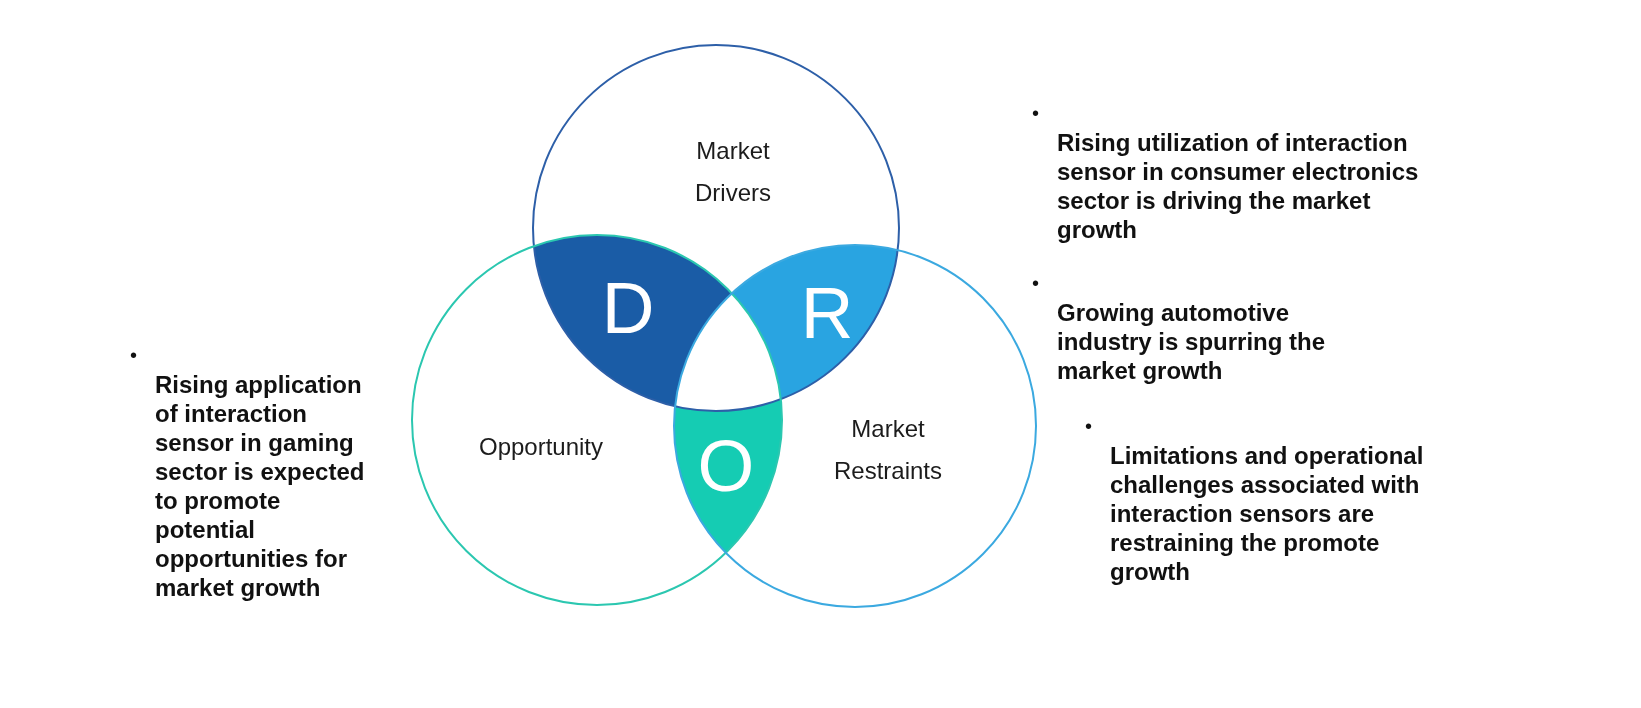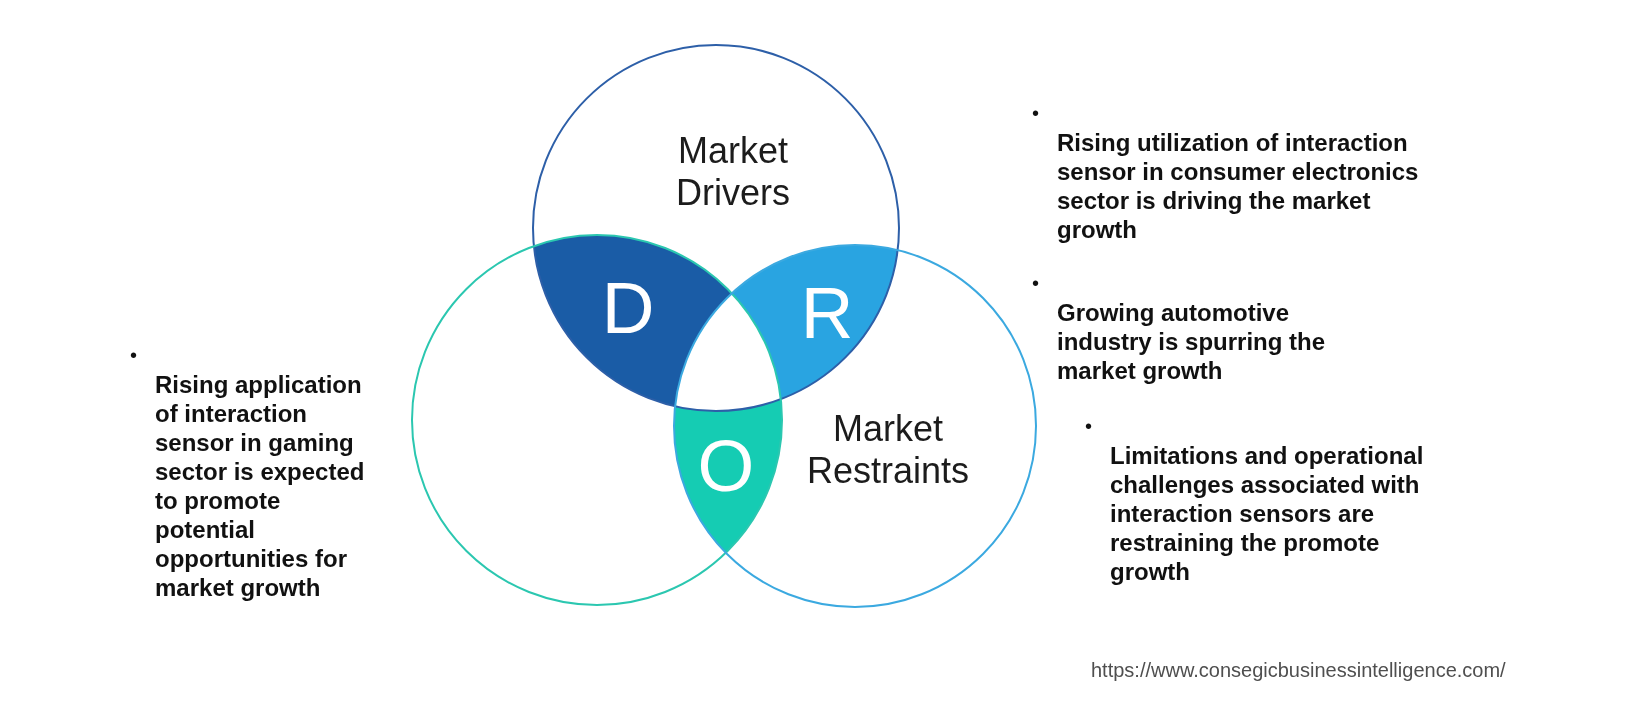--- a/index.html
+++ b/index.html
@@ -5,21 +5,21 @@
   html,body{margin:0;padding:0;background:#ffffff;}
   body{
     position:relative;width:1641px;height:708px;overflow:hidden;
     font-family:"Liberation Sans","DejaVu Sans",sans-serif;
   }
   .canvas{position:absolute;inset:0;}
   svg{position:absolute;left:0;top:0;}
   .vlabel{
     position:absolute;transform:translate(-50%,-50%);
     text-align:center;white-space:pre-line;
-    font-size:36px;line-height:42px;font-weight:500;color:#1c1c1c;
+    font-size:24px;line-height:42px;font-weight:500;color:#1c1c1c;
   }
   .venn-letter{
     font-size:73px;font-weight:400;
     font-family:"Liberation Sans","DejaVu Sans",sans-serif;
   }
   .bullets{
     position:absolute;
     font-size:24px;line-height:29px;font-weight:600;color:#111111;
   }
   .bullet{position:relative;white-space:pre-line;}
@@ -72,20 +72,21 @@
     <g fill="#ffffff" text-anchor="middle">
       <text class="venn-letter" x="628" y="333" fill="#ffffff">D</text>
       <text class="venn-letter" x="827" y="338" fill="#ffffff">R</text>
       <text class="venn-letter" x="726" y="491" fill="#ffffff">O</text>
     </g>
   </svg>
 
   <div class="vlabel" style="left:733px;top:172px;">Market
 Drivers</div>
 
+  <div class="vlabel" style="left:541px;top:447px;">Opportunity</div>
 
   <div class="vlabel" style="left:888px;top:450px;">Market
 Restraints</div>
 
   <div class="bullets" style="left:155px;top:341px;width:230px;">
     <div class="bullet">
       <span class="dot">•</span><span>Rising application
 of interaction
 sensor in gaming
 sector is expected
@@ -113,15 +114,14 @@
   <div class="bullets" style="left:1110px;top:412px;width:360px;">
     <div class="bullet">
       <span class="dot">•</span><span>Limitations and operational
 challenges associated with
 interaction sensors are
 restraining the promote
 growth</span>
     </div>
   </div>
 
-  <div class="source-url">https://www.consegicbusinessintelligence.com/</div>
 
 </div>
 
 </body></html>

